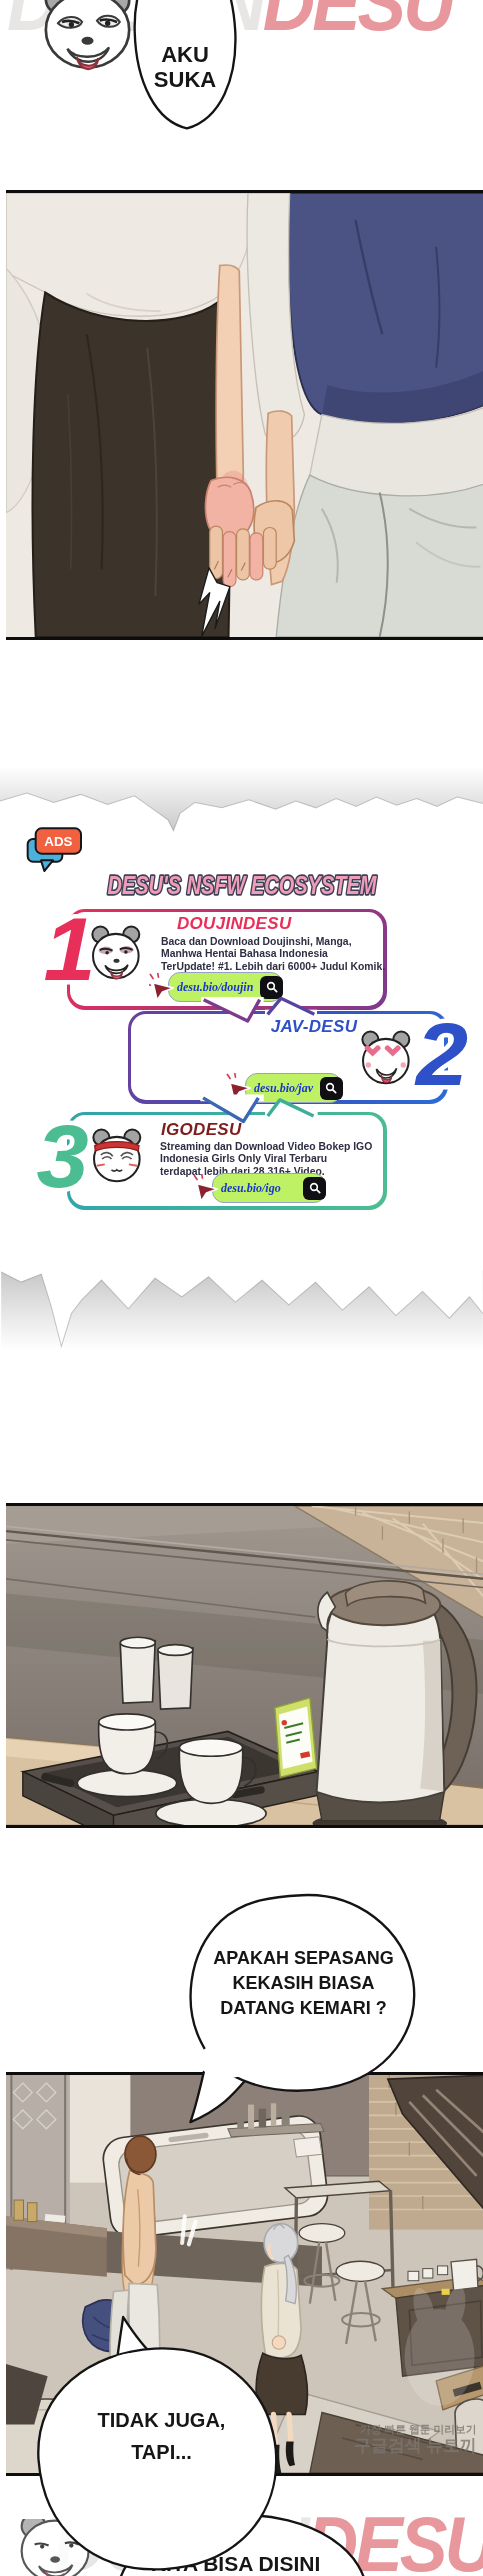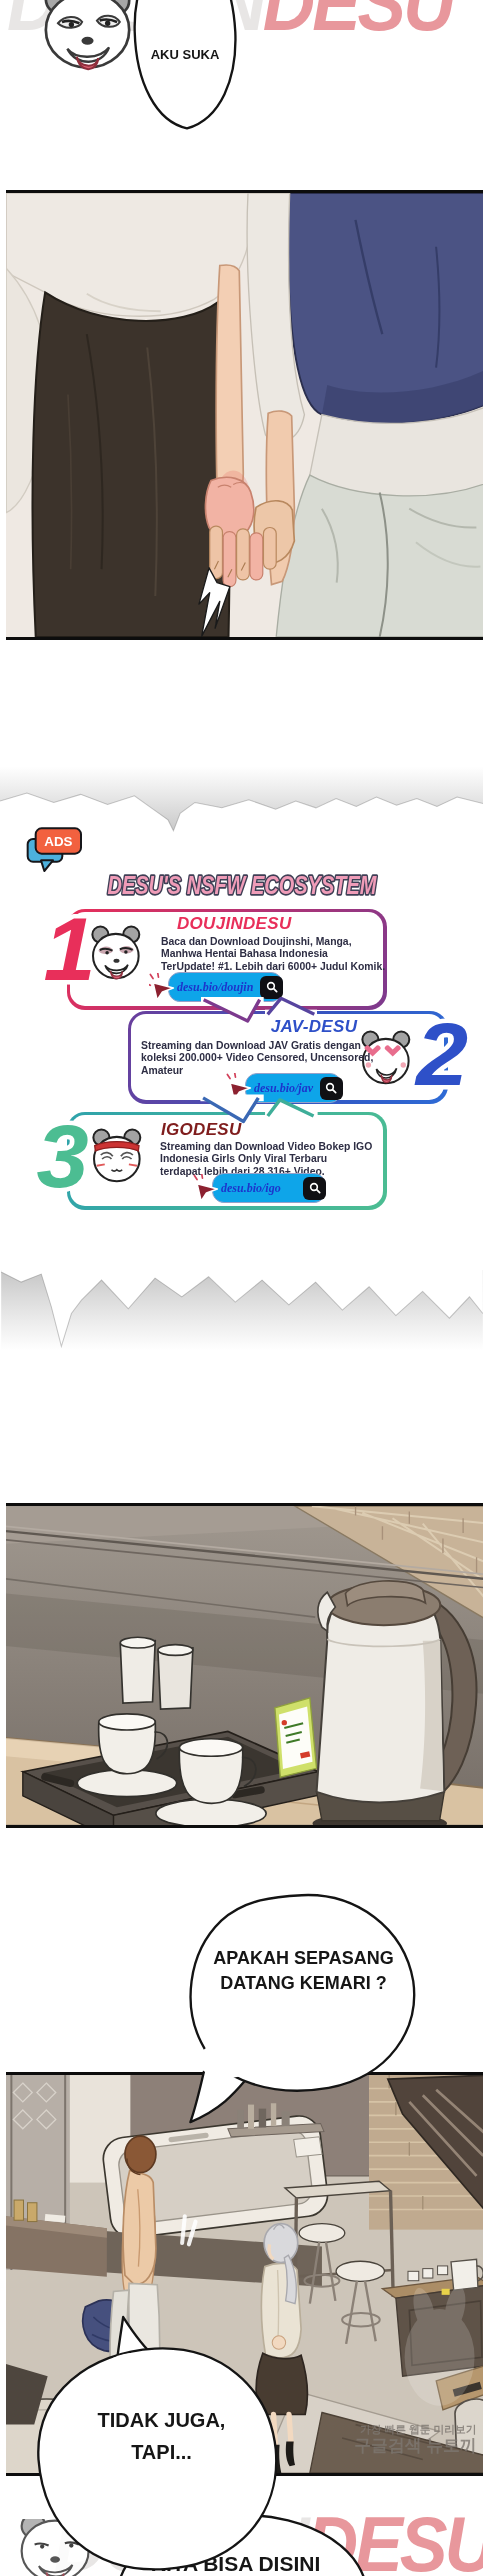--- a/index.html
+++ b/index.html
@@ -12,21 +12,21 @@
   .wm-text{white-space:nowrap;font-weight:900;font-style:italic;letter-spacing:-3.4px;
             font-family:"Liberation Sans",sans-serif;transform:scaleX(.92);transform-origin:left top;line-height:1;}
   .wm-grey{color:rgba(178,173,170,0.30);}
   .wm-red{color:rgba(210,55,66,0.52);}
   .bubble-text{position:absolute;left:0;width:100%;}
   .bubble-text div{line-height:25px;font-size:18px;}
   .adbox{position:absolute;border-radius:18px;padding:3.4px;}
   .adbox .inner{width:100%;height:100%;background:#fff;border-radius:15px;box-sizing:border-box;}
   .ad-name{position:absolute;font-weight:700;font-style:italic;font-size:17px;letter-spacing:0.3px;}
   .ad-desc{position:absolute;color:#2e2e44;font-weight:700;font-size:10.4px;line-height:12.4px;white-space:nowrap;}
-  .pill{position:absolute;display:flex;align-items:center;height:30px;background:#0ea5e9;border:1.3px solid #96a1c9;
+  .pill{position:absolute;display:flex;align-items:center;height:30px;background:#bef264;border:1.3px solid #96a1c9;
         border-radius:12px;box-sizing:border-box;padding-left:8px;cursor:pointer;}
   .pill .url{font-family:"Liberation Serif",serif;font-style:italic;font-weight:700;color:#1c35cc;font-size:12px;padding-right:6.7px;}
   .pill .mag{width:23px;height:23px;margin:-1.3px -1.3px -1.3px 0;background:#101014;border-radius:6px;display:flex;align-items:center;justify-content:center;flex:0 0 auto;}
   .kor{font-weight:700;fill:rgba(125,119,112,0.8);}
 </style>
 </head>
 <body>
 
 <div class="page">
 
@@ -48,21 +48,21 @@
     <ellipse cx="78" cy="74" rx="9" ry="6" fill="#3a3a3a"></ellipse>
     <path d="M48,86 C60,102 96,102 110,84 C100,112 60,112 48,86 Z" fill="#fff" stroke="#3a3a3a" stroke-width="3.5"></path>
     <path d="M62,98 C66,114 90,116 94,100 C92,122 66,122 62,98 Z" fill="#d9606f" stroke="#8e2f3c" stroke-width="3"></path>
   </svg>
 
   <div class="abs" style="left:128px;top:-57px;width:114px;height:195px;z-index:4;">
     <svg width="114" height="195" viewBox="0 0 170 290">
       <path d="M85,6 C133,10 156,62 160,132 C163,202 138,262 88,276 C42,266 12,208 10,132 C8,60 37,10 85,6 Z" fill="#fff" stroke="#141414" stroke-width="3.5"></path>
     </svg>
     <div class="bubble-text comic" style="top:99px;">
-      <div style="font-size:13px;">AKU SUKA</div>
+      <div style="font-size:22px;">AKU SUKA</div>
     </div>
   </div>
 
   <div class="panel" style="top:190px;height:444px;">
     <svg width="484" height="444" viewBox="0 0 720 661">
       <rect width="720" height="661" fill="#efe9e3"></rect>
 
       <path d="M0,0 L368,0 C372,60 352,128 310,158 C238,198 118,188 58,148 L0,118 Z" fill="#eee9e3" stroke="#cfc8be" stroke-width="2"></path>
       <path d="M0,112 C42,158 72,228 62,318 C52,418 22,466 0,476 Z" fill="#ebe6df" stroke="#d2ccc2" stroke-width="2"></path>
       <path d="M120,150 Q160,176 230,176" stroke="#d8d2c8" stroke-width="3" fill="none"></path>
@@ -198,25 +198,20 @@
     <circle cx="63" cy="14" r="12" fill="#a3a3a3" stroke="#222" stroke-width="3"></circle>
     <ellipse cx="40" cy="46" rx="34" ry="33" fill="#fff" stroke="#222" stroke-width="3"></ellipse>
     <path d="M26,32 l-6,-6 a5,5 0 1 0 -7,7 l13,12 l13,-12 a5,5 0 1 0 -7,-7 Z" fill="#e86d8d" transform="translate(0,4) scale(0.78)"></path>
     <path d="M26,32 l-6,-6 a5,5 0 1 0 -7,7 l13,12 l13,-12 a5,5 0 1 0 -7,-7 Z" fill="#e86d8d" transform="translate(30,4) scale(0.78)"></path>
     <circle cx="14" cy="52" r="4" fill="#f2a7b4"></circle>
       <circle cx="66" cy="52" r="4" fill="#f2a7b4"></circle>
     <path d="M26,58 C34,70 50,70 56,57 C52,76 28,76 26,58 Z" fill="#fff" stroke="#222" stroke-width="2.5"></path>
     <path d="M33,66 C35,76 47,77 49,67 C48,82 34,82 33,66 Z" fill="#dd6077" stroke="#8e2f3c" stroke-width="2"></path>
   </svg>
   <div class="ad-name" style="left:247px;top:1017px;width:134px;text-align:center;z-index:5;color:#2e50c8;">JAV-DESU</div>
-  <div class="ad-desc" style="left:141px;top:1040px;z-index:5;">
-    <div>Streaming dan Download JAV Gratis dengan</div>
-    <div>koleksi 200.000+ Video Censored, Uncensored,</div>
-    <div>Amateur</div>
-  </div>
   <div class="pill" style="left:245px;top:1073px;z-index:5;">
     <span class="url">desu.bio/jav</span>
     <div class="mag">
       <svg width="12" height="12" viewBox="0 0 18 18">
         <circle cx="7.5" cy="7.5" r="5" fill="none" stroke="#fff" stroke-width="2.4"></circle>
         <line x1="11.5" y1="11.5" x2="16" y2="16" stroke="#fff" stroke-width="2.6" stroke-linecap="round"></line>
       </svg>
     </div>
   </div>
   <svg class="abs" style="left:226px;top:1073px;z-index:6;" width="27" height="30" viewBox="0 0 40 44">
@@ -368,20 +363,21 @@
   </div>
 
   <div class="abs" style="left:181px;top:1887px;width:245px;height:250px;z-index:5;">
     <svg width="245" height="250" viewBox="0 0 365 372">
       <path d="M40,250 C30,292 24,322 14,350 C62,330 82,304 100,283 Z" fill="#fff" stroke="#141414" stroke-width="3.5" stroke-linejoin="round"></path>
       <path d="M180,12 C260,8 332,60 346,140 C356,212 310,282 220,299 C140,313 58,291 30,231 C4,180 8,100 60,50 C95,18 140,14 180,12 Z" fill="#fff" stroke="#141414" stroke-width="3.5"></path>
       <ellipse cx="70" cy="258" rx="46" ry="26" fill="#fff"></ellipse>
     </svg>
     <div class="bubble-text comic" style="top:59px;">
       <div>APAKAH SEPASANG</div>
+      <div>KEKASIH BIASA</div>
       <div>DATANG KEMARI ?</div>
     </div>
   </div>
 
   <div class="panel" style="top:2072px;height:398px;background:#cdc5b9;">
     <svg width="484" height="398" viewBox="0 0 720 592">
       <rect width="720" height="592" fill="#cdc5b9"></rect>
 
       <rect x="95" y="0" width="445" height="150" fill="#8d8078"></rect>
       <line x1="95" y1="150" x2="540" y2="150" stroke="#6e645c" stroke-width="2"></line>

